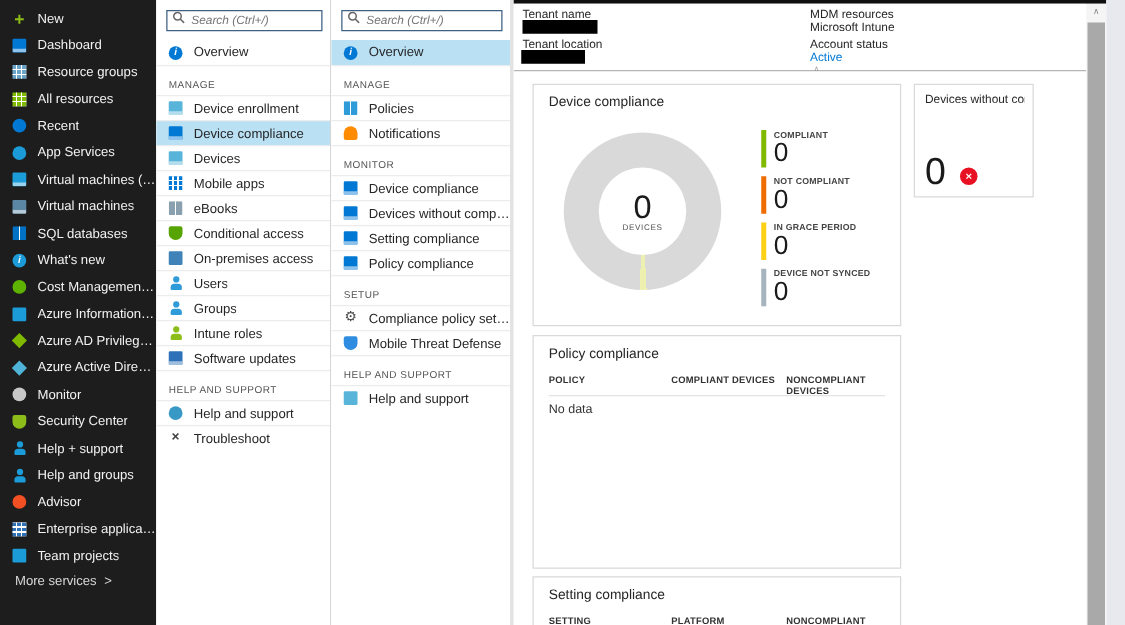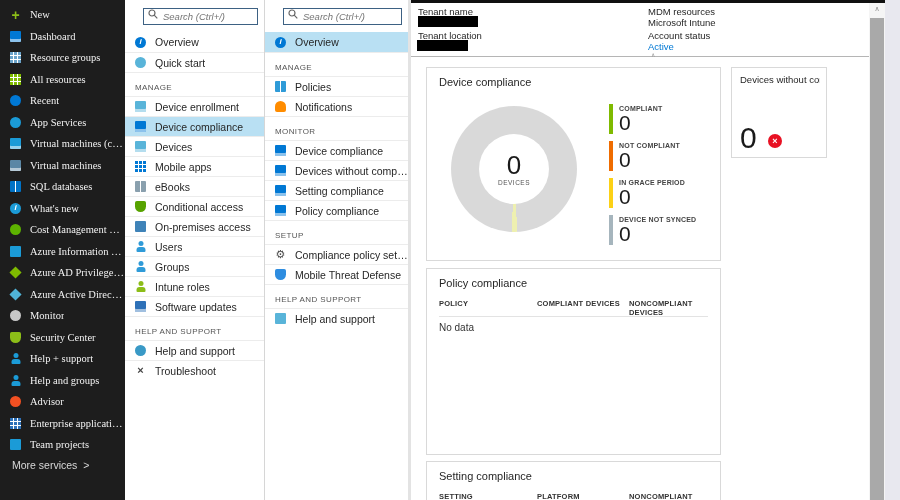--- a/index.html
+++ b/index.html
@@ -5,21 +5,21 @@
   * { margin:0; padding:0; box-sizing:border-box; }
   html,body { width:900px; height:500px; overflow:hidden; background:#fff;
     font-family:"Liberation Sans", sans-serif; -webkit-font-smoothing:antialiased; }
   .app { display:flex; width:900px; height:500px; }
 
   
   .sidebar { width:125px; background:#1d1d1d; color:#f2f2f2; padding-top:4px;
     display:flex; flex-direction:column; overflow:hidden; flex:none; }
   .side-item { display:flex; align-items:center; gap:9px; height:21.5px; flex:none;
     padding-left:10px; font-size:10.5px; white-space:nowrap; cursor:default; }
-  .side-item .lbl { overflow:hidden; text-overflow:ellipsis;font-family:Liberation Serif, serif; }
+  .side-item .lbl { overflow:hidden; text-overflow:ellipsis; }
   .side-more { margin-top:3px; padding-left:12px; font-size:10.5px; color:#d8d8d8;
     display:flex; gap:6px; align-items:center; }
 
   
   .ic { width:11px; height:11px; flex:none; position:relative; display:inline-flex;
     align-items:center; justify-content:center; font-size:10px; line-height:1; }
   .shape-square  { background:var(--c); border-radius:1px; }
   .shape-circle  { background:var(--c); border-radius:50%; }
   .shape-diamond { background:var(--c); transform:rotate(45deg) scale(.78); }
   .shape-shield  { background:var(--c); border-radius:2px 2px 55% 55%; }
@@ -38,21 +38,21 @@
   .shape-gear { color:var(--c); font-size:11px; }
   .shape-x    { color:var(--c); font-weight:700; font-size:11px; }
   .shape-info { background:var(--c); border-radius:50%; color:#fff; font-size:8px;
     font-style:italic; font-weight:700; }
 
   
   .blade { background:#fff; border-right:1px solid #d6d6d6; display:flex;
     flex-direction:column; overflow:hidden; flex:none; }
   .blade.col2 { width:140px; }
   .blade.col3 { width:146px; border-right:3px solid #e3e3e3; }
-  .search-wrap { margin:6px 6px 7px 18px; position:relative; flex:none; }
+  .search-wrap { margin:6px 6px 7px 8px; position:relative; flex:none; }
   .search-input { width:100%; height:17px; border:1px solid #3d6183; background:#fff;
     font-family:"Liberation Sans", sans-serif; font-size:9.5px; font-style:italic;
     color:#666; padding:0 4px 0 19px; outline:none; }
   .search-icon { position:absolute; left:5px; top:3px; }
   .blade-list { flex:1; display:flex; flex-direction:column; overflow:hidden; }
   .menu-item { display:flex; align-items:center; gap:9px; height:20px; flex:none;
     padding-left:10px; font-size:10.5px; color:#262626; white-space:nowrap;
     border-top:1px solid #ececec; cursor:default; }
   .menu-item:first-child { border-top:none; }
   .menu-item .lbl { overflow:hidden; text-overflow:ellipsis; }
@@ -217,24 +217,20 @@
       <svg class="search-icon" width="10" height="10" viewBox="0 0 10 10">
         <circle cx="4" cy="4" r="3" fill="none" stroke="#666" stroke-width="1.2"></circle>
         <line x1="6.2" y1="6.2" x2="9.3" y2="9.3" stroke="#666" stroke-width="1.2"></line>
       </svg>
       <input class="search-input" placeholder="Search (Ctrl+/)" style="">
     </div>
     <div class="blade-list" id="col2-list">
         <div class="menu-item">
           <span class="ic shape-info" style="--c: #0078d4;">i</span>
           <span class="lbl">Overview</span>
-        </div>
-        <div class="menu-item">
-          <span class="ic shape-circle" style="--c: #59b4d9;"></span>
-          <span class="lbl">Quick start</span>
         </div>
         <div class="section-label">MANAGE</div>
         <div class="menu-item">
           <span class="ic shape-monitor" style="--c: #59b4d9;"></span>
           <span class="lbl">Device enrollment</span>
         </div>
         <div class="menu-item selected">
           <span class="ic shape-monitor" style="--c: #0078d4;"></span>
           <span class="lbl">Device compliance</span>
         </div>

